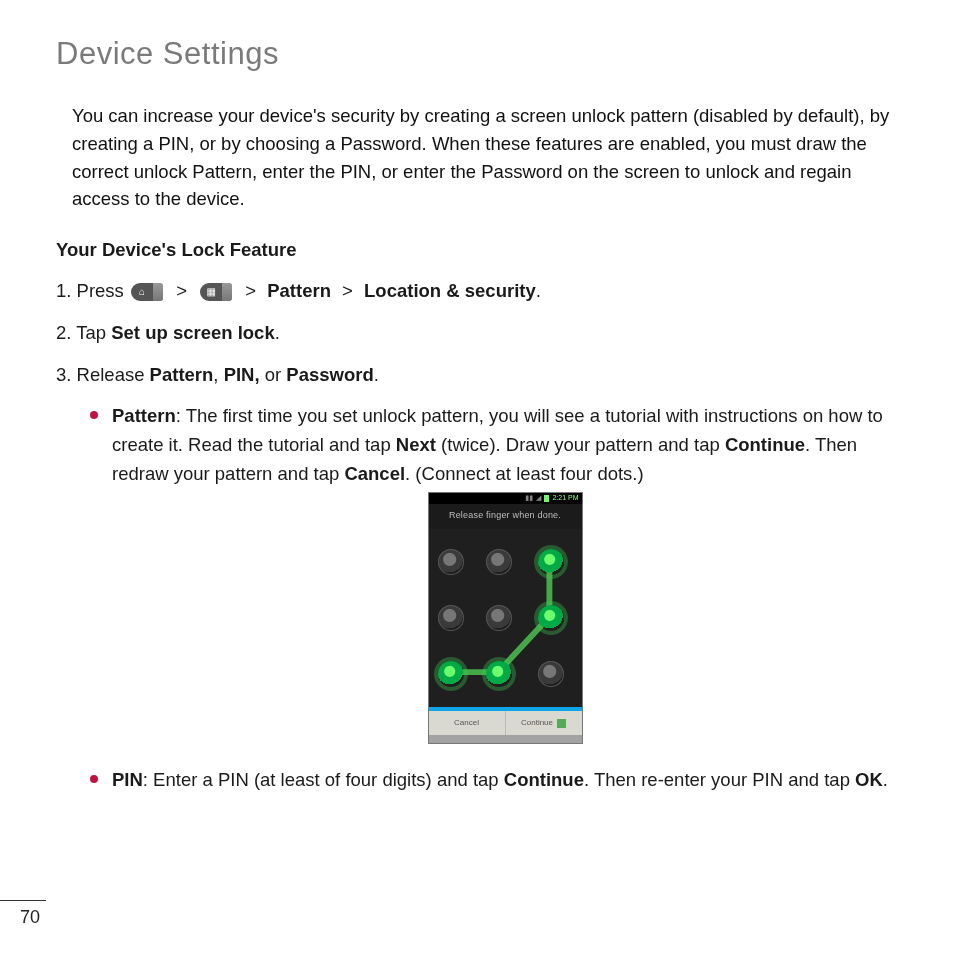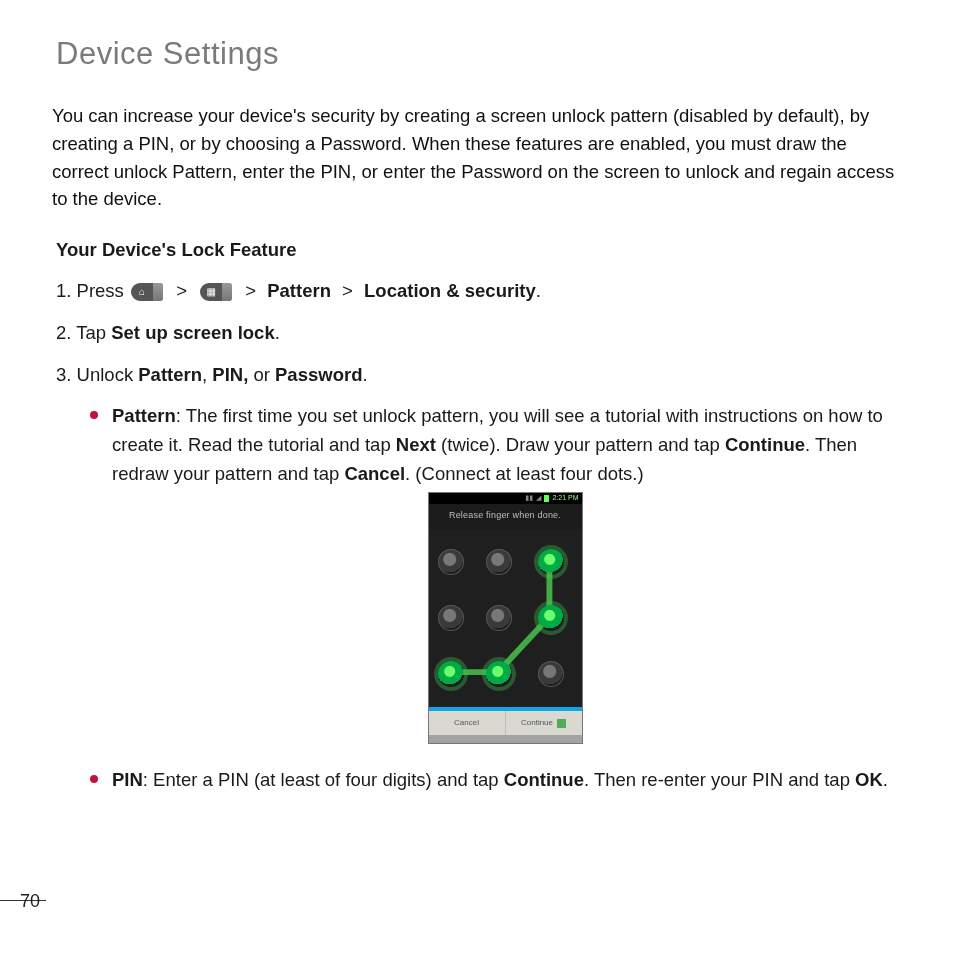--- a/index.html
+++ b/index.html
@@ -29,21 +29,21 @@
   .section-title {
     font-size: 23px;
     font-weight: 600;
     color: #c4113f;
     margin: 0 0 12px 8px;
     font-stretch: semi-condensed;
   }
   .intro {
     font-size: 18.5px;
     line-height: 1.5;
-    margin: 0 8px 26px 4px;
+    margin: 0 8px 26px 24px;
     color: #111;
     font-stretch: semi-condensed;
   }
   .subhead {
     font-size: 18.5px;
     font-weight: 700;
     margin: 0 0 16px 8px;
     font-stretch: semi-condensed;
   }
   ol.steps {
@@ -187,21 +187,21 @@
     justify-content: center;
     border-right: 1px solid #bbb;
   }
   .p-btn:last-child { border-right: none; }
   .p-btn .sq {
     width: 9px; height: 9px; background:#5a5; margin-left:4px;
   }
   .page-number {
     position: absolute;
     left: 20px;
-    bottom: 42px;
+    bottom: 26px;
     font-size: 18px;
     color: #222;
   }
   .page-number-rule {
     position: absolute;
     left: 0;
     bottom: 53px;
     width: 46px;
     border-top: 1px solid #333;
   }
@@ -227,21 +227,21 @@
       <span class="icon-btn"><span class="sym">▦</span><span class="cap"></span></span>
       <span class="gt">&gt;</span>
       <b>Pattern</b>
       <span class="gt">&gt;</span>
       <b>Location &amp; security</b><span>.</span>
     </li>
     <li>
       <span>Tap </span><b>Set up screen lock</b><span>.</span>
     </li>
     <li>
-      <span>Unlock </span><b>Pattern</b><span>, </span><b>PIN,</b><span> or </span><b>Password</b><span>.</span>
+      <span>Release </span><b>Pattern</b><span>, </span><b>PIN,</b><span> or </span><b>Password</b><span>.</span>
     </li>
   </ol>
 
   <ul class="bullets">
     <li>
       <b>Pattern</b><span>: The first time you set unlock pattern, you will see a tutorial with instructions on how to create it. Read the tutorial and tap </span><b>Next</b><span> (twice). Draw your pattern and tap </span><b>Continue</b><span>. Then redraw your pattern and tap </span><b>Cancel</b><span>. (Connect at least four dots.)</span>
 
       <div class="phone-wrap">
         <div class="phone">
           <div class="statusbar">

